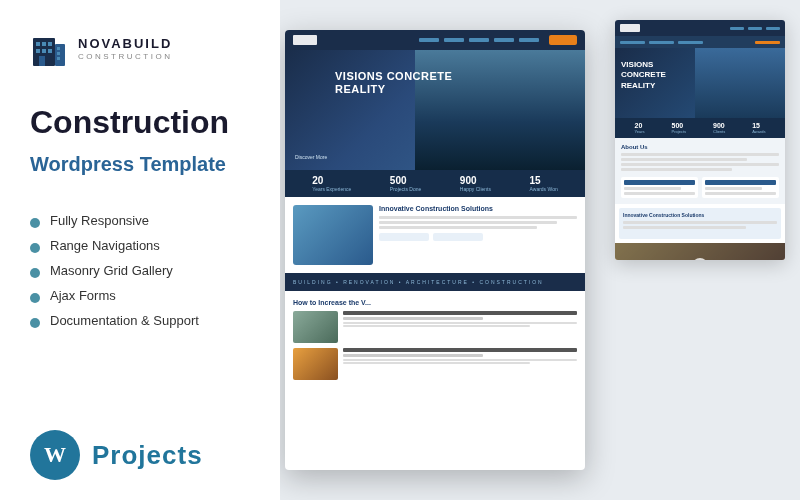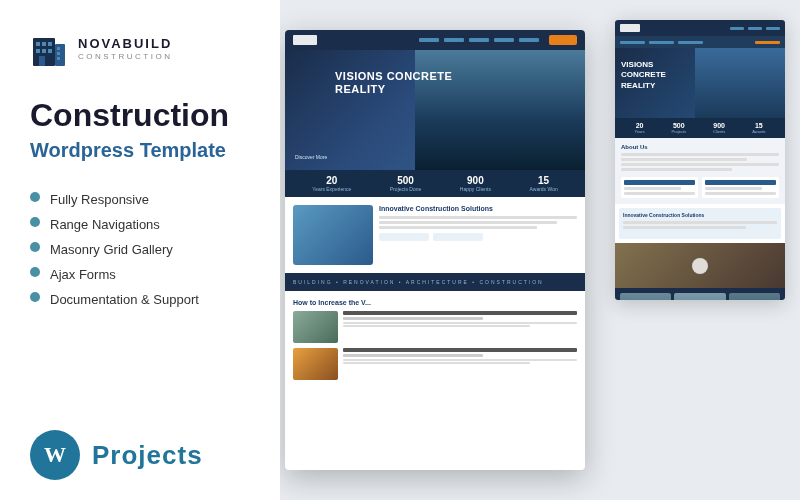--- a/index.html
+++ b/index.html
@@ -19,21 +19,21 @@
       position: relative;
     }
 
     
     .left-panel {
       width: 280px;
       min-width: 280px;
       padding: 30px 30px 20px 30px;
       display: flex;
       flex-direction: column;
-      gap: 2px;
+      gap: 9px;
       background: #fff;
     }
 
     .brand-logo {
       display: flex;
       align-items: center;
       gap: 10px;
       margin-bottom: 28px;
     }
 
@@ -81,21 +81,21 @@
     .features-list {
       list-style: none;
       margin-bottom: 30px;
       display: flex;
       flex-direction: column;
       gap: 10px;
     }
 
     .features-list li {
       display: flex;
-      align-items: flex-start;
+      align-items: flex-end;
       gap: 10px;
       font-size: 13px;
       color: #333;
       font-weight: 500;
     }
 
     .bullet-dot {
       width: 10px;
       height: 10px;
       border-radius: 50%;
@@ -224,21 +224,21 @@
     .front-stats-bar {
       display: flex;
       background: #162d4a;
       padding: 5px 8px;
       justify-content: space-around;
     }
 
     .front-stat {
       display: flex;
       flex-direction: column;
-      align-items: center;
+      align-items: flex-start;
     }
 
     .front-stat-num {
       font-size: 10px;
       font-weight: 900;
       color: #fff;
     }
 
     .front-stat-lbl {
       font-size: 5px;
@@ -359,21 +359,21 @@
       background: #bbb;
       border-radius: 1px;
     }
 
     
     .mockup-right {
       position: absolute;
       top: 20px;
       right: 15px;
       width: 170px;
-      height: 280px;
+      height: 240px;
       background: #fff;
       border-radius: 3px;
       overflow: hidden;
       box-shadow: 0 4px 20px rgba(0,0,0,0.2);
     }
 
     .right-mockup-header {
       height: 16px;
       background: #1a2d4a;
       display: flex;

